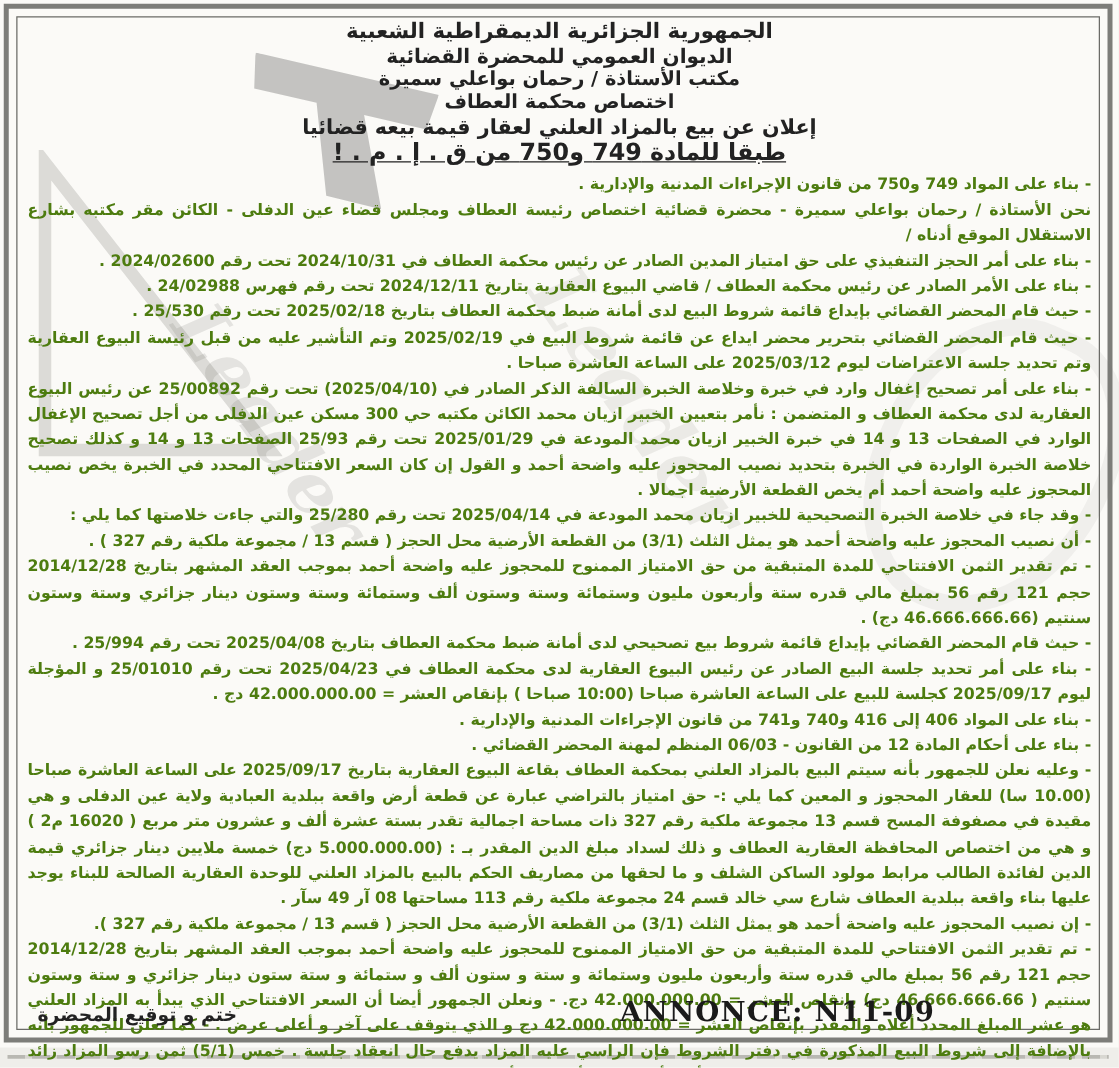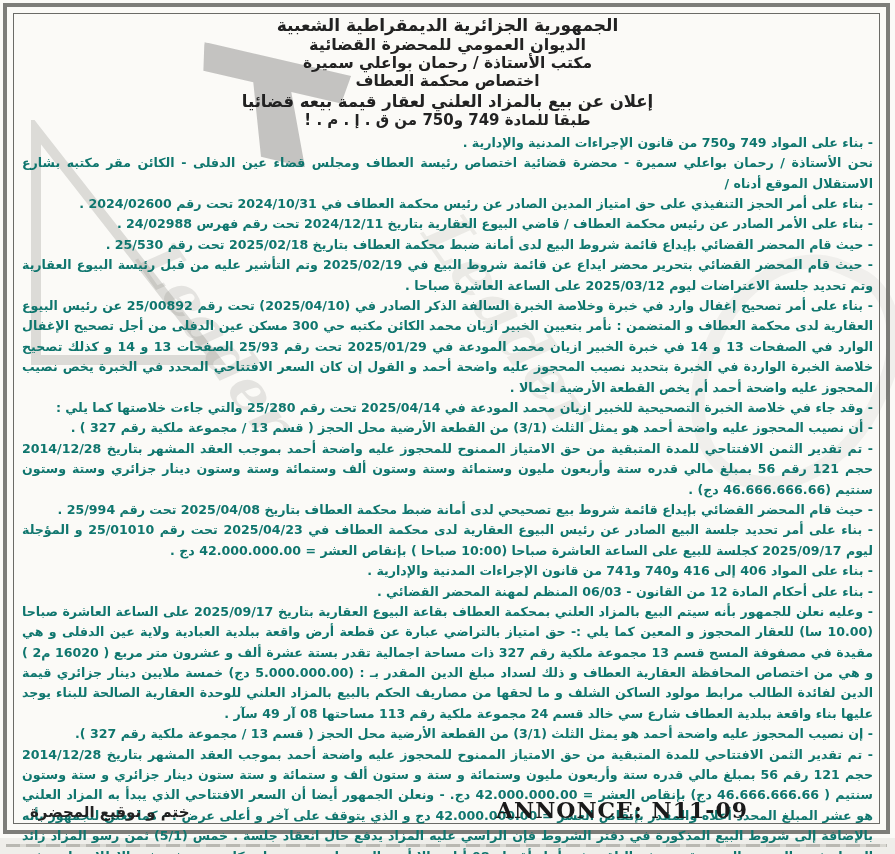--- a/index.html
+++ b/index.html
@@ -36,28 +36,28 @@
   }
   .hdr{
     text-align:center;font-weight:bold;color:#222;
     line-height:1.12;margin:0 0 1px 0;
   }
   .hdr-0{font-size:17px;}
   .hdr-1{font-size:16px;}
   .hdr-2{font-size:15.5px;}
   .hdr-3{font-size:15.5px;}
   .hdr-4{font-size:16.5px;margin-top:2px;}
-  .hdr-5{font-size:15px;margin-bottom:4px;}
+  .hdr-5{font-size:19px;margin-bottom:4px;text-decoration:underline;}
   .body-text p{
     margin:0;
     font-size:12.6px;
     font-weight:bold;
     line-height:1.62;
     text-align:justify;
-    color:#0f766e;
+    color:#4d7c0f;
     letter-spacing:0;
   }
   .footer{
     position:absolute;left:0;top:795px;width:830px;height:40px;z-index:2;
   }
   .stamp{
     position:absolute;left:30px;top:8px;
     font-size:15px;font-weight:bold;color:#222;
     direction:rtl;
   }

